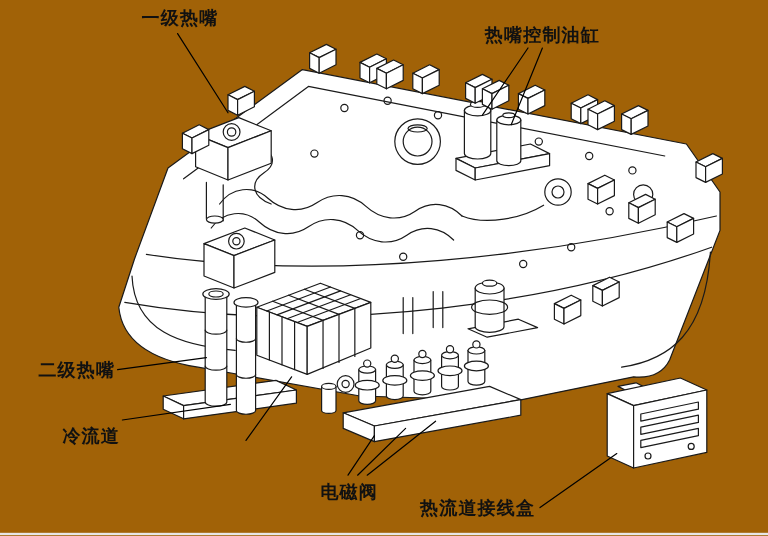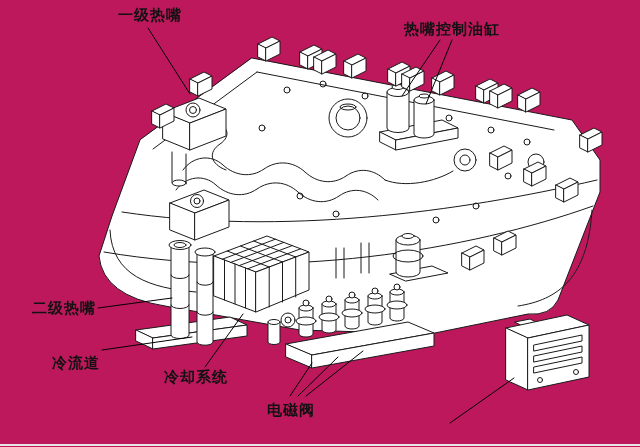--- a/index.html
+++ b/index.html
@@ -1,17 +1,17 @@
 <!DOCTYPE html>
 <html><head>
 <meta charset="utf-8">
 <style>
   html,body{margin:0;padding:0;background:#ffffff;}
   .stage{
-    position:relative;width:640px;height:447px;background:#be185d;
+    position:relative;width:640px;height:447px;background:#a16207;
     font-family:"DejaVu Sans",sans-serif;overflow:hidden;
   }
   .stage svg{position:absolute;left:0;top:0;}
   .lbl{
     position:absolute;font-weight:bold;font-size:15px;color:#111;
     white-space:nowrap;letter-spacing:1px;line-height:18px;
   }
   .bottom-divider{
     position:absolute;left:0;bottom:1px;width:100%;height:2px;background:#e7e7e7;
   }
@@ -213,19 +213,19 @@
   </svg>
 
   <div class="lbl" style="left:118px;top:6px">一级热嘴</div>
 
   <div class="lbl" style="left:32px;top:299px">二级热嘴</div>
 
   <div class="lbl" style="left:404px;top:20px">热嘴控制油缸</div>
 
   <div class="lbl" style="left:52px;top:354px">冷流道</div>
 
-  <div class="lbl" style="left:164px;top:368px">冷却系统</div>
 
   <div class="lbl" style="left:267px;top:401px">电磁阀</div>
 
+  <div class="lbl" style="left:350px;top:414px">热流道接线盒</div>
 
   <div class="bottom-divider"></div>
 </div>
 
 </body></html>

